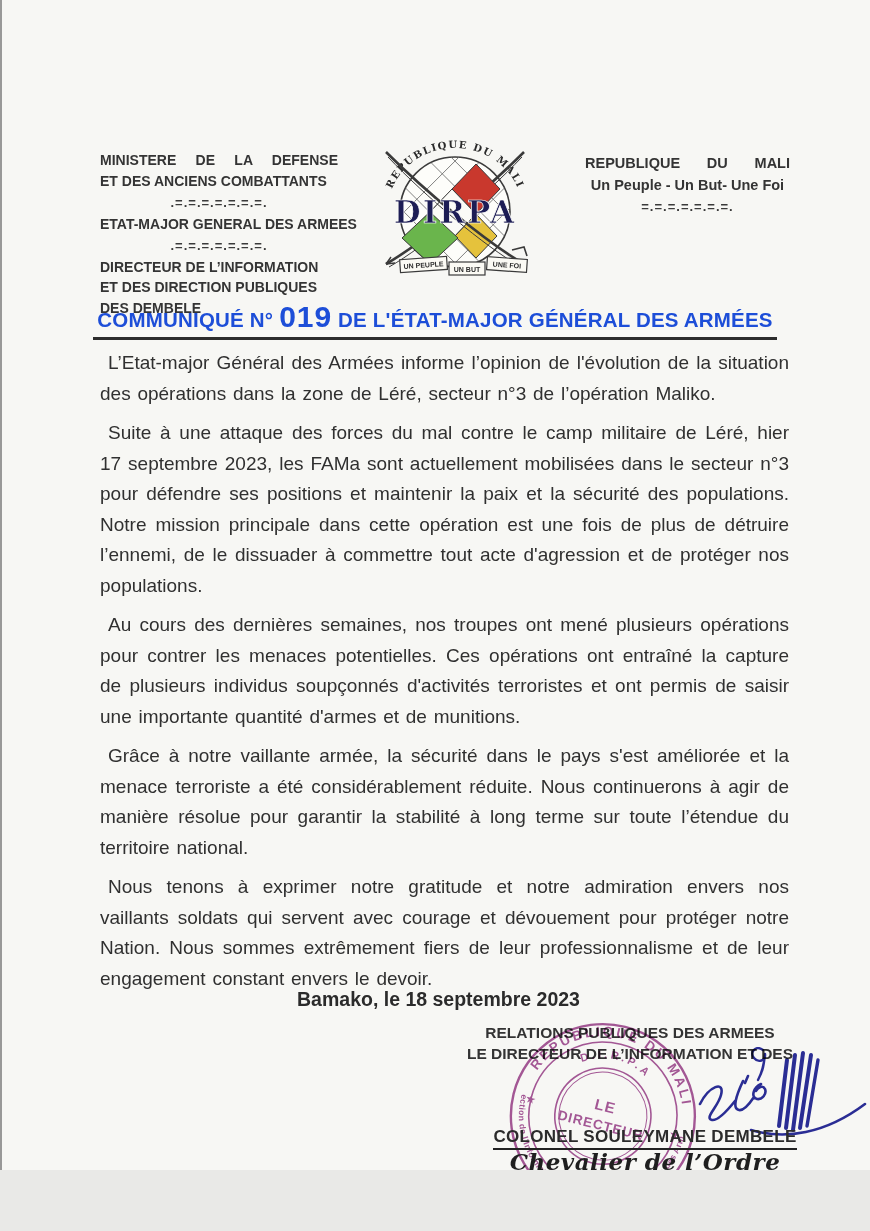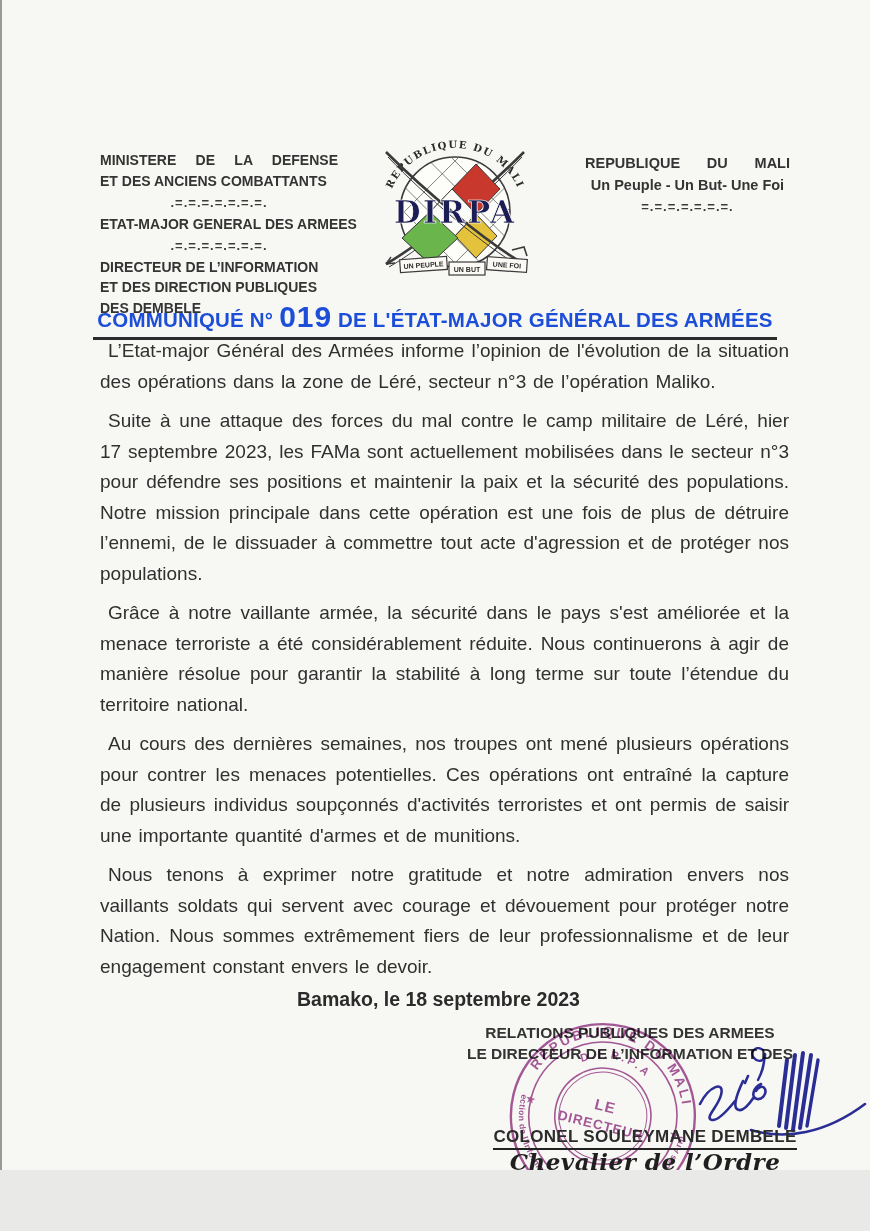--- a/index.html
+++ b/index.html
@@ -20,21 +20,21 @@
   .hdr-right{position:absolute;left:585px;top:152px;width:205px;
     font-weight:bold;font-size:14.5px;line-height:22px;color:#343434;text-align:center;}
   .logo-wrap{position:absolute;left:372px;top:130px;width:166px;height:156px;}
   
   .title-row{position:absolute;left:0;top:300px;width:870px;text-align:center;}
   .title-underline{display:inline-block;border-bottom:3px solid #2c2c2c;
     padding:0 4px 3px 4px;white-space:nowrap;color:#1d4ed8;}
   .title-prefix,.title-suffix{font-size:20.5px;font-weight:bold;letter-spacing:.2px;}
   .title-number{font-size:30px;font-weight:bold;letter-spacing:1px;}
   
-  .body-text{position:absolute;left:100px;top:336px;width:689px;}
+  .body-text{position:absolute;left:100px;top:348px;width:689px;}
   .body-text p{margin:0 0 9px 0;font-size:19px;line-height:30.5px;
     text-align:justify;text-indent:8px;color:#303030;word-spacing:1.5px;}
   
   .dateline{position:absolute;left:100px;top:988px;width:689px;
     text-align:center;padding-right:12px;box-sizing:border-box;
     font-weight:bold;font-size:19.5px;color:#2b2b2b;}
   .director{position:absolute;left:455px;top:1022px;width:350px;text-align:center;
     font-weight:bold;font-size:15.5px;line-height:21px;color:#333;}
   .colonel{position:absolute;left:470px;top:1127px;width:350px;text-align:center;}
   .colonel span{display:inline-block;border-bottom:2.5px solid #222;
@@ -142,22 +142,22 @@
 
   <div class="title-row">
     <span class="title-underline">
       <span class="title-prefix">COMMUNIQUÉ N° </span><span class="title-number">019</span><span class="title-suffix"> DE L'ÉTAT-MAJOR GÉNÉRAL DES ARMÉES</span>
     </span>
   </div>
 
   <div class="body-text">
     <p>L’Etat-major Général des Armées informe l’opinion de l'évolution de la situation des opérations dans la zone de Léré, secteur n°3 de l’opération Maliko.</p>
     <p>Suite à une attaque des forces du mal contre le camp militaire de Léré, hier 17 septembre 2023, les FAMa sont actuellement mobilisées dans le secteur n°3 pour défendre ses positions et maintenir la paix et la sécurité des populations. Notre mission principale dans cette opération est une fois de plus de détruire l’ennemi, de le dissuader à commettre tout acte d'agression et de protéger nos populations.</p>
+    <p>Au cours des dernières semaines, nos troupes ont mené plusieurs opérations pour contrer les menaces potentielles. Ces opérations ont entraîné la capture de plusieurs individus soupçonnés d'activités terroristes et ont permis de saisir une importante quantité d'armes et de munitions.</p>
     <p>Grâce à notre vaillante armée, la sécurité dans le pays s'est améliorée et la menace terroriste a été considérablement réduite. Nous continuerons à agir de manière résolue pour garantir la stabilité à long terme sur toute l’étendue du territoire national.</p>
-    <p>Au cours des dernières semaines, nos troupes ont mené plusieurs opérations pour contrer les menaces potentielles. Ces opérations ont entraîné la capture de plusieurs individus soupçonnés d'activités terroristes et ont permis de saisir une importante quantité d'armes et de munitions.</p>
     <p>Nous tenons à exprimer notre gratitude et notre admiration envers nos vaillants soldats qui servent avec courage et dévouement pour protéger notre Nation. Nous sommes extrêmement fiers de leur professionnalisme et de leur engagement constant envers le devoir.</p>
   </div>
 
   <div class="dateline">Bamako, le 18 septembre 2023</div>
 
   <div class="director">
     <div>RELATIONS PUBLIQUES DES ARMEES</div>
     <div>LE DIRECTEUR DE L’INFORMATION ET DES</div>
   </div>
 

